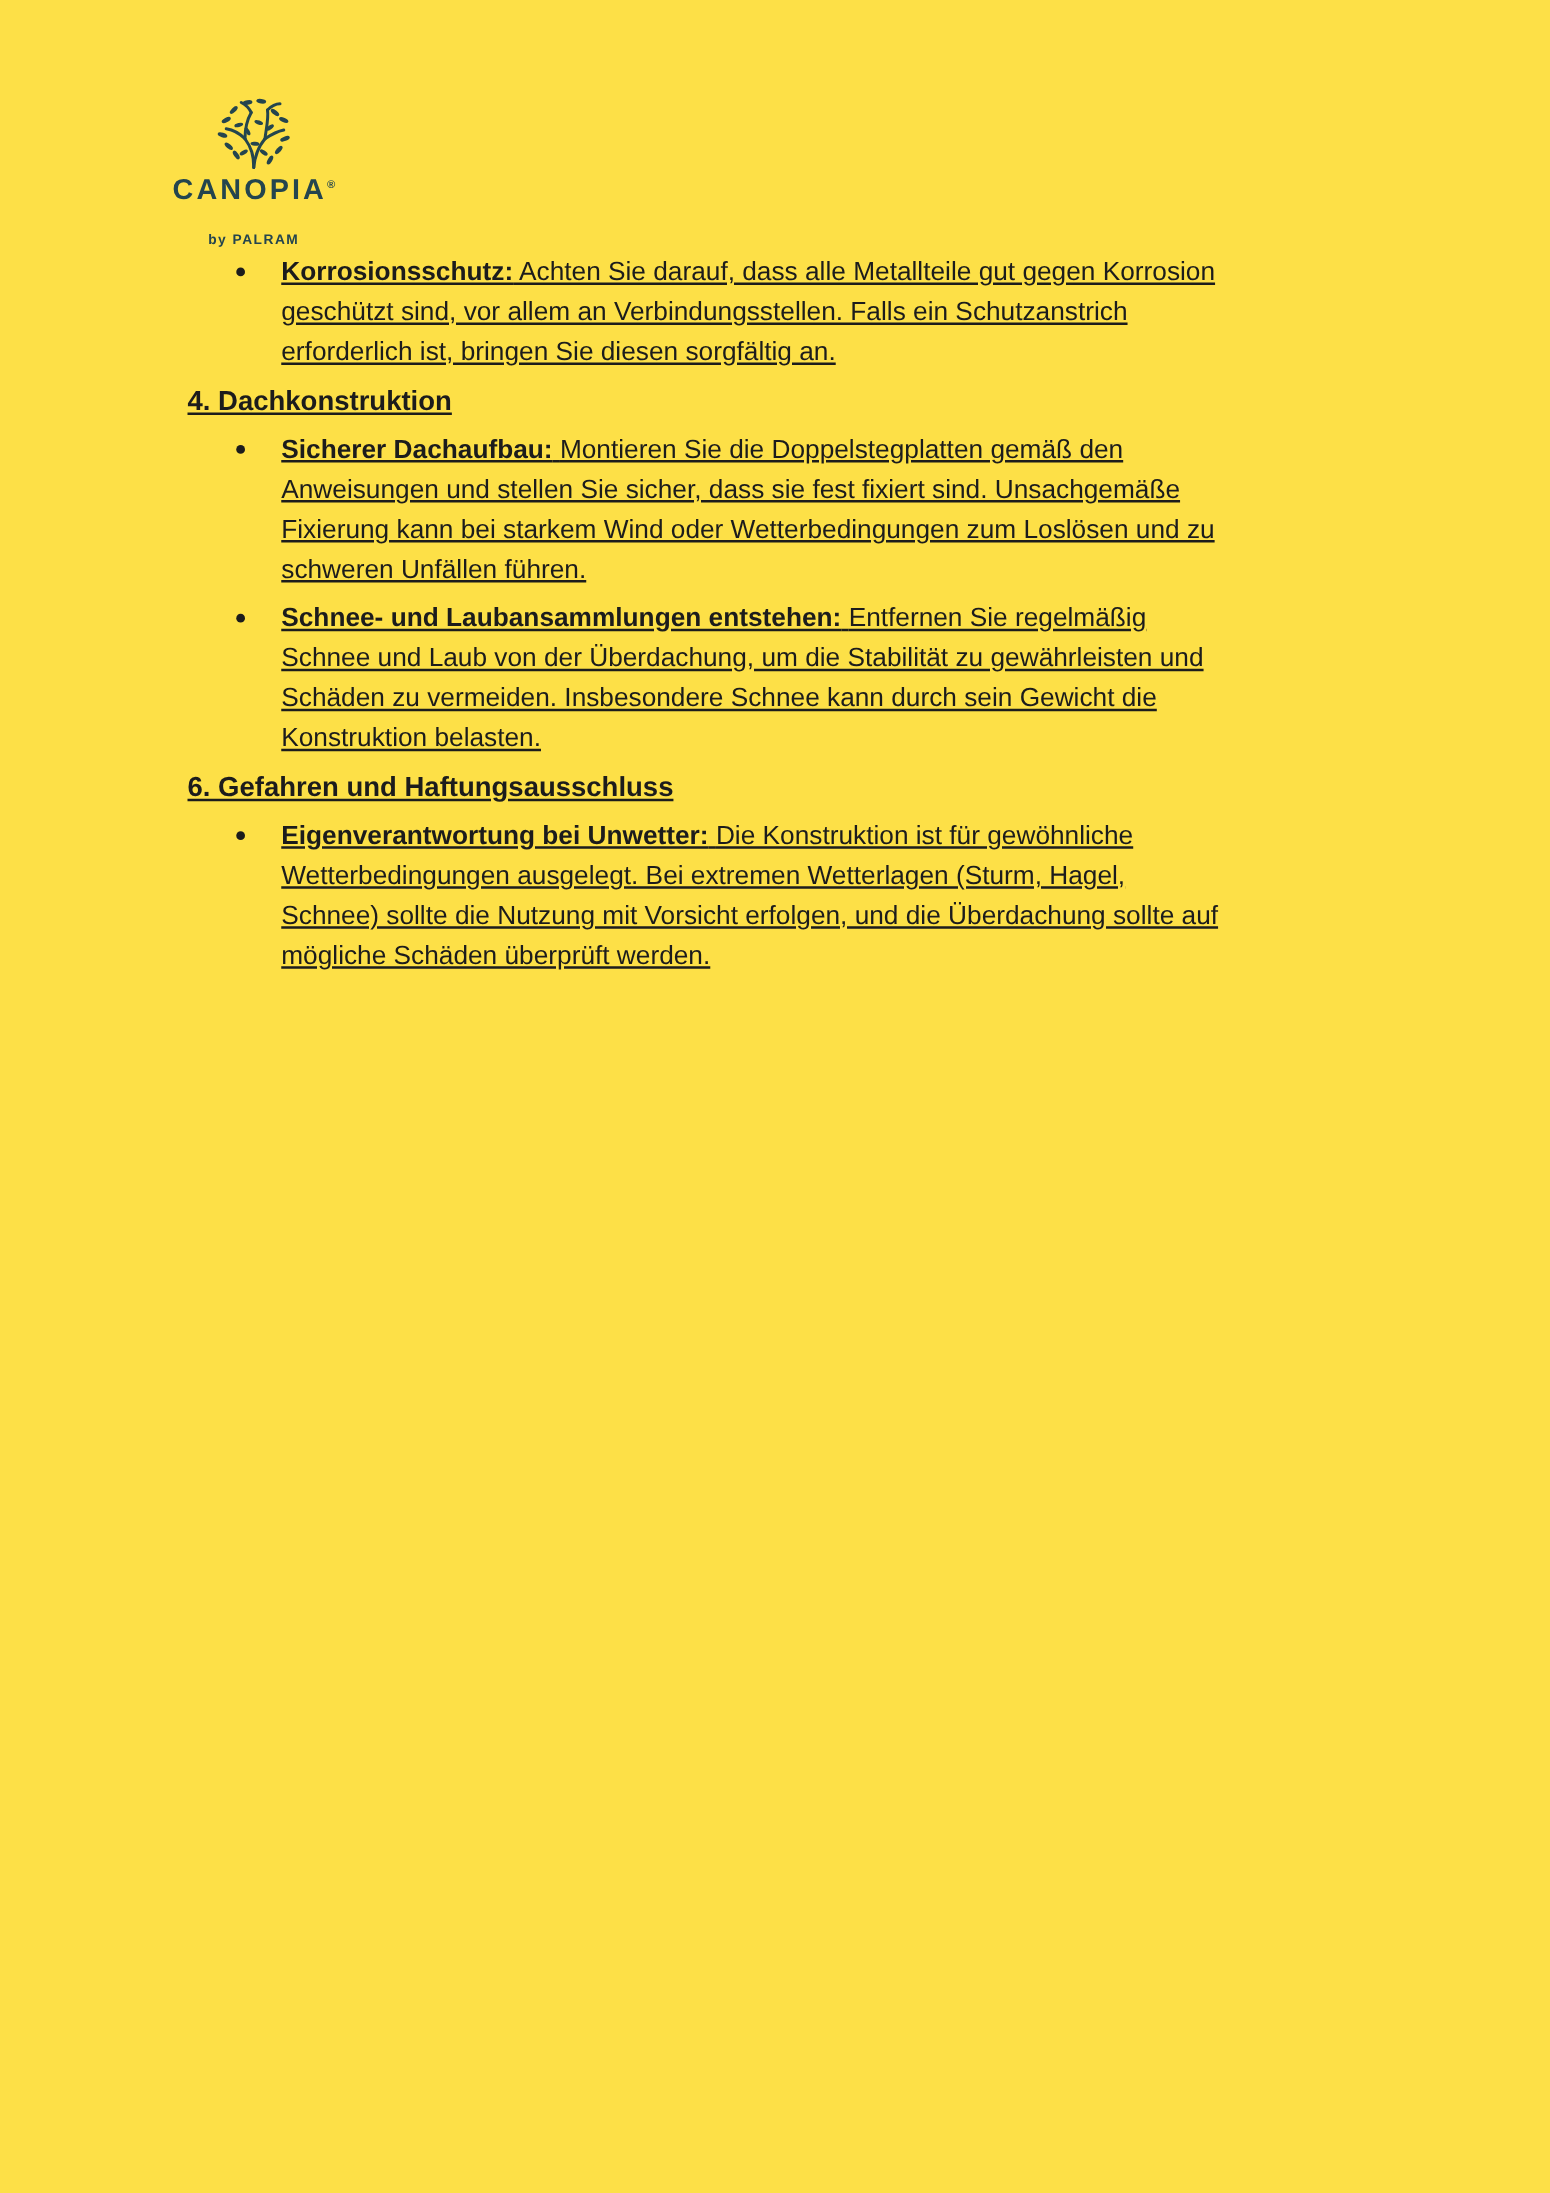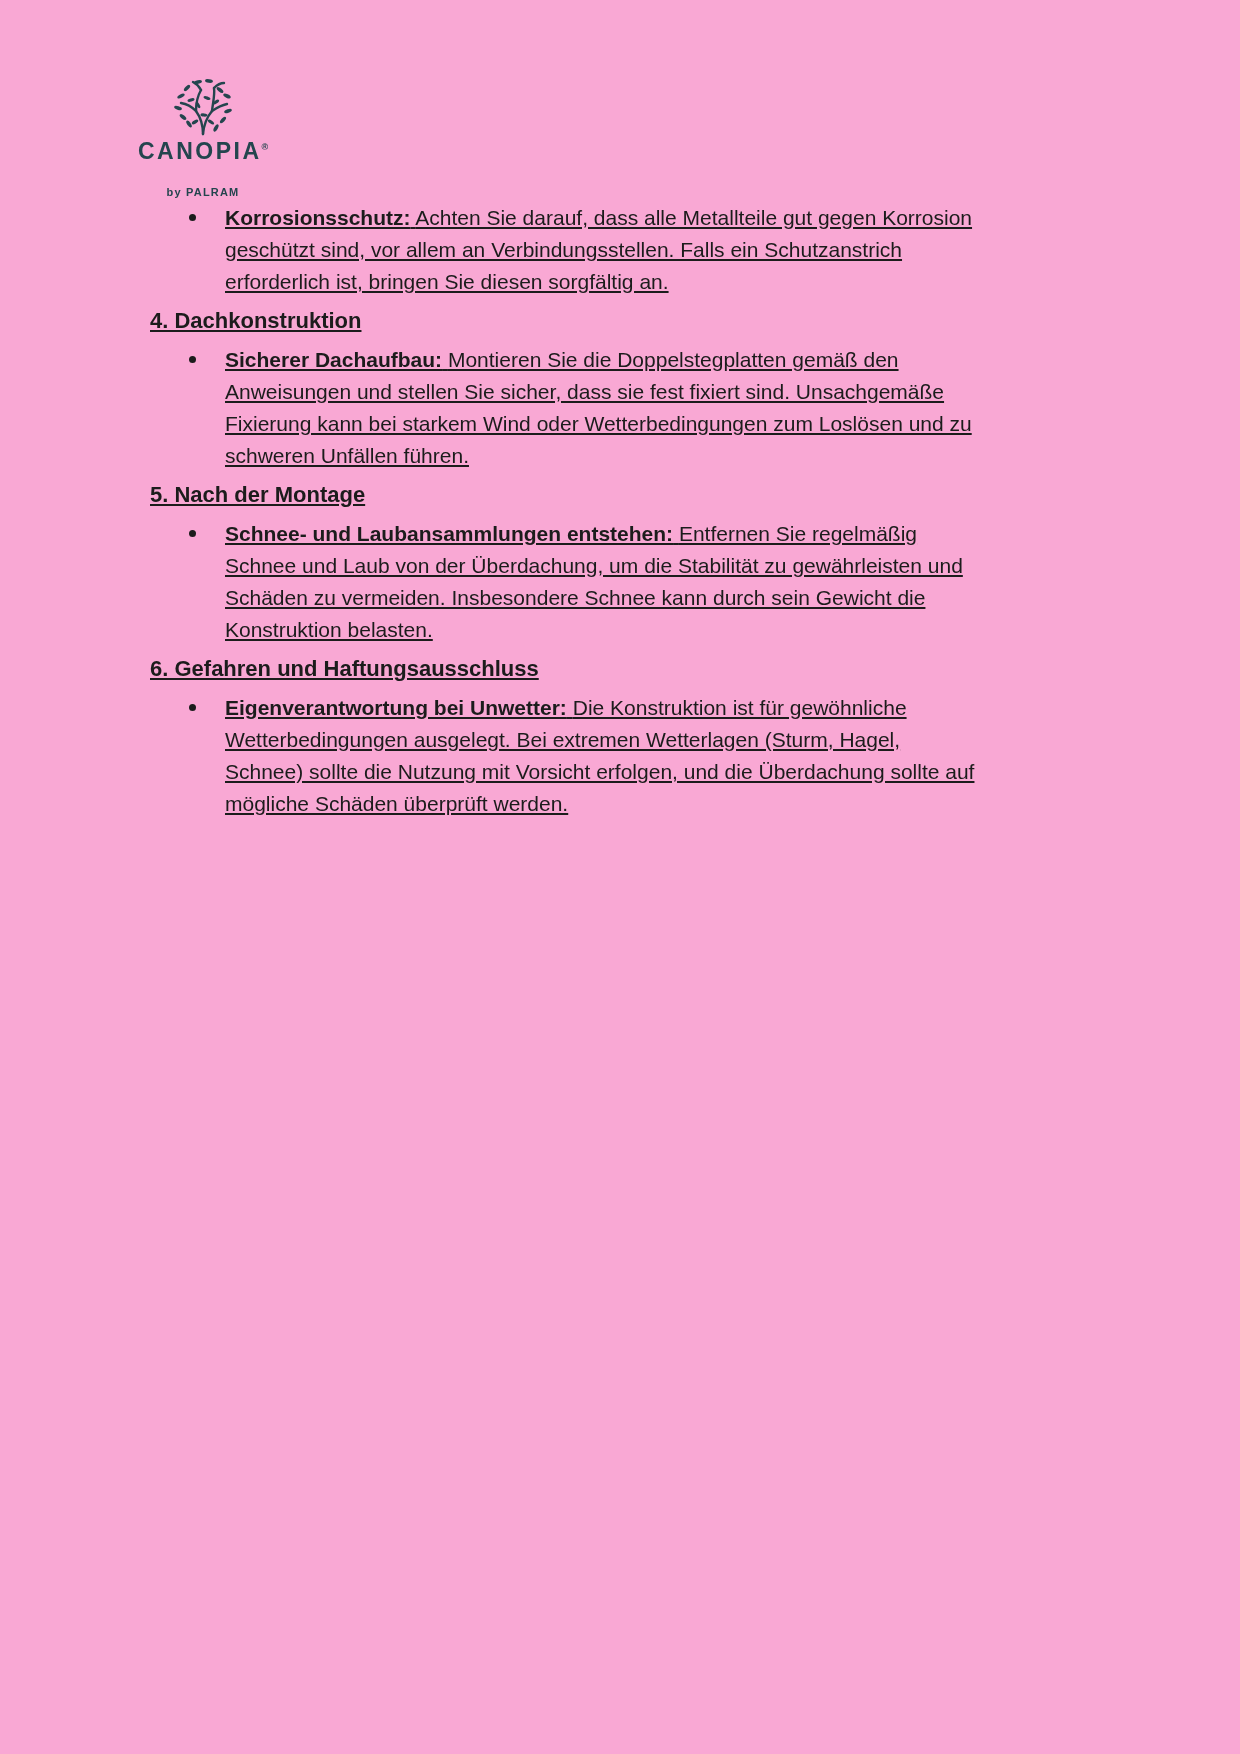--- a/index.html
+++ b/index.html
@@ -4,21 +4,21 @@
 <style>
   html, body {
     margin: 0;
     padding: 0;
     background: #ffffff;
   }
   .page {
     position: relative;
     width: 1240px;
     height: 1754px;
-    background: #f9a8d4;
+    background: #fde047;
     font-family: "Liberation Sans", sans-serif;
     color: #1c1c1c;
     overflow: hidden;
   }
 
   
   .logo-block {
     position: absolute;
     left: 138px;
     top: 78px;
@@ -148,21 +148,20 @@
 
     <h2 class="section-heading">4. Dachkonstruktion</h2>
     <ul class="bullet-list">
       <li>
         <span class="dot"></span>
         <span class="lead">Sicherer Dachaufbau:</span>
         <span>Montieren Sie die Doppelstegplatten gemäß den Anweisungen und stellen Sie sicher, dass sie fest fixiert sind. Unsachgemäße Fixierung kann bei starkem Wind oder Wetterbedingungen zum Loslösen und zu schweren Unfällen führen.</span>
       </li>
     </ul>
 
-    <h2 class="section-heading">5. Nach der Montage</h2>
     <ul class="bullet-list">
       <li>
         <span class="dot"></span>
         <span class="lead">Schnee- und Laubansammlungen entstehen:</span>
         <span>Entfernen Sie regelmäßig Schnee und Laub von der Überdachung, um die Stabilität zu gewährleisten und Schäden zu vermeiden. Insbesondere Schnee kann durch sein Gewicht die Konstruktion belasten.</span>
       </li>
     </ul>
 
     <h2 class="section-heading">6. Gefahren und Haftungsausschluss</h2>
     <ul class="bullet-list">

